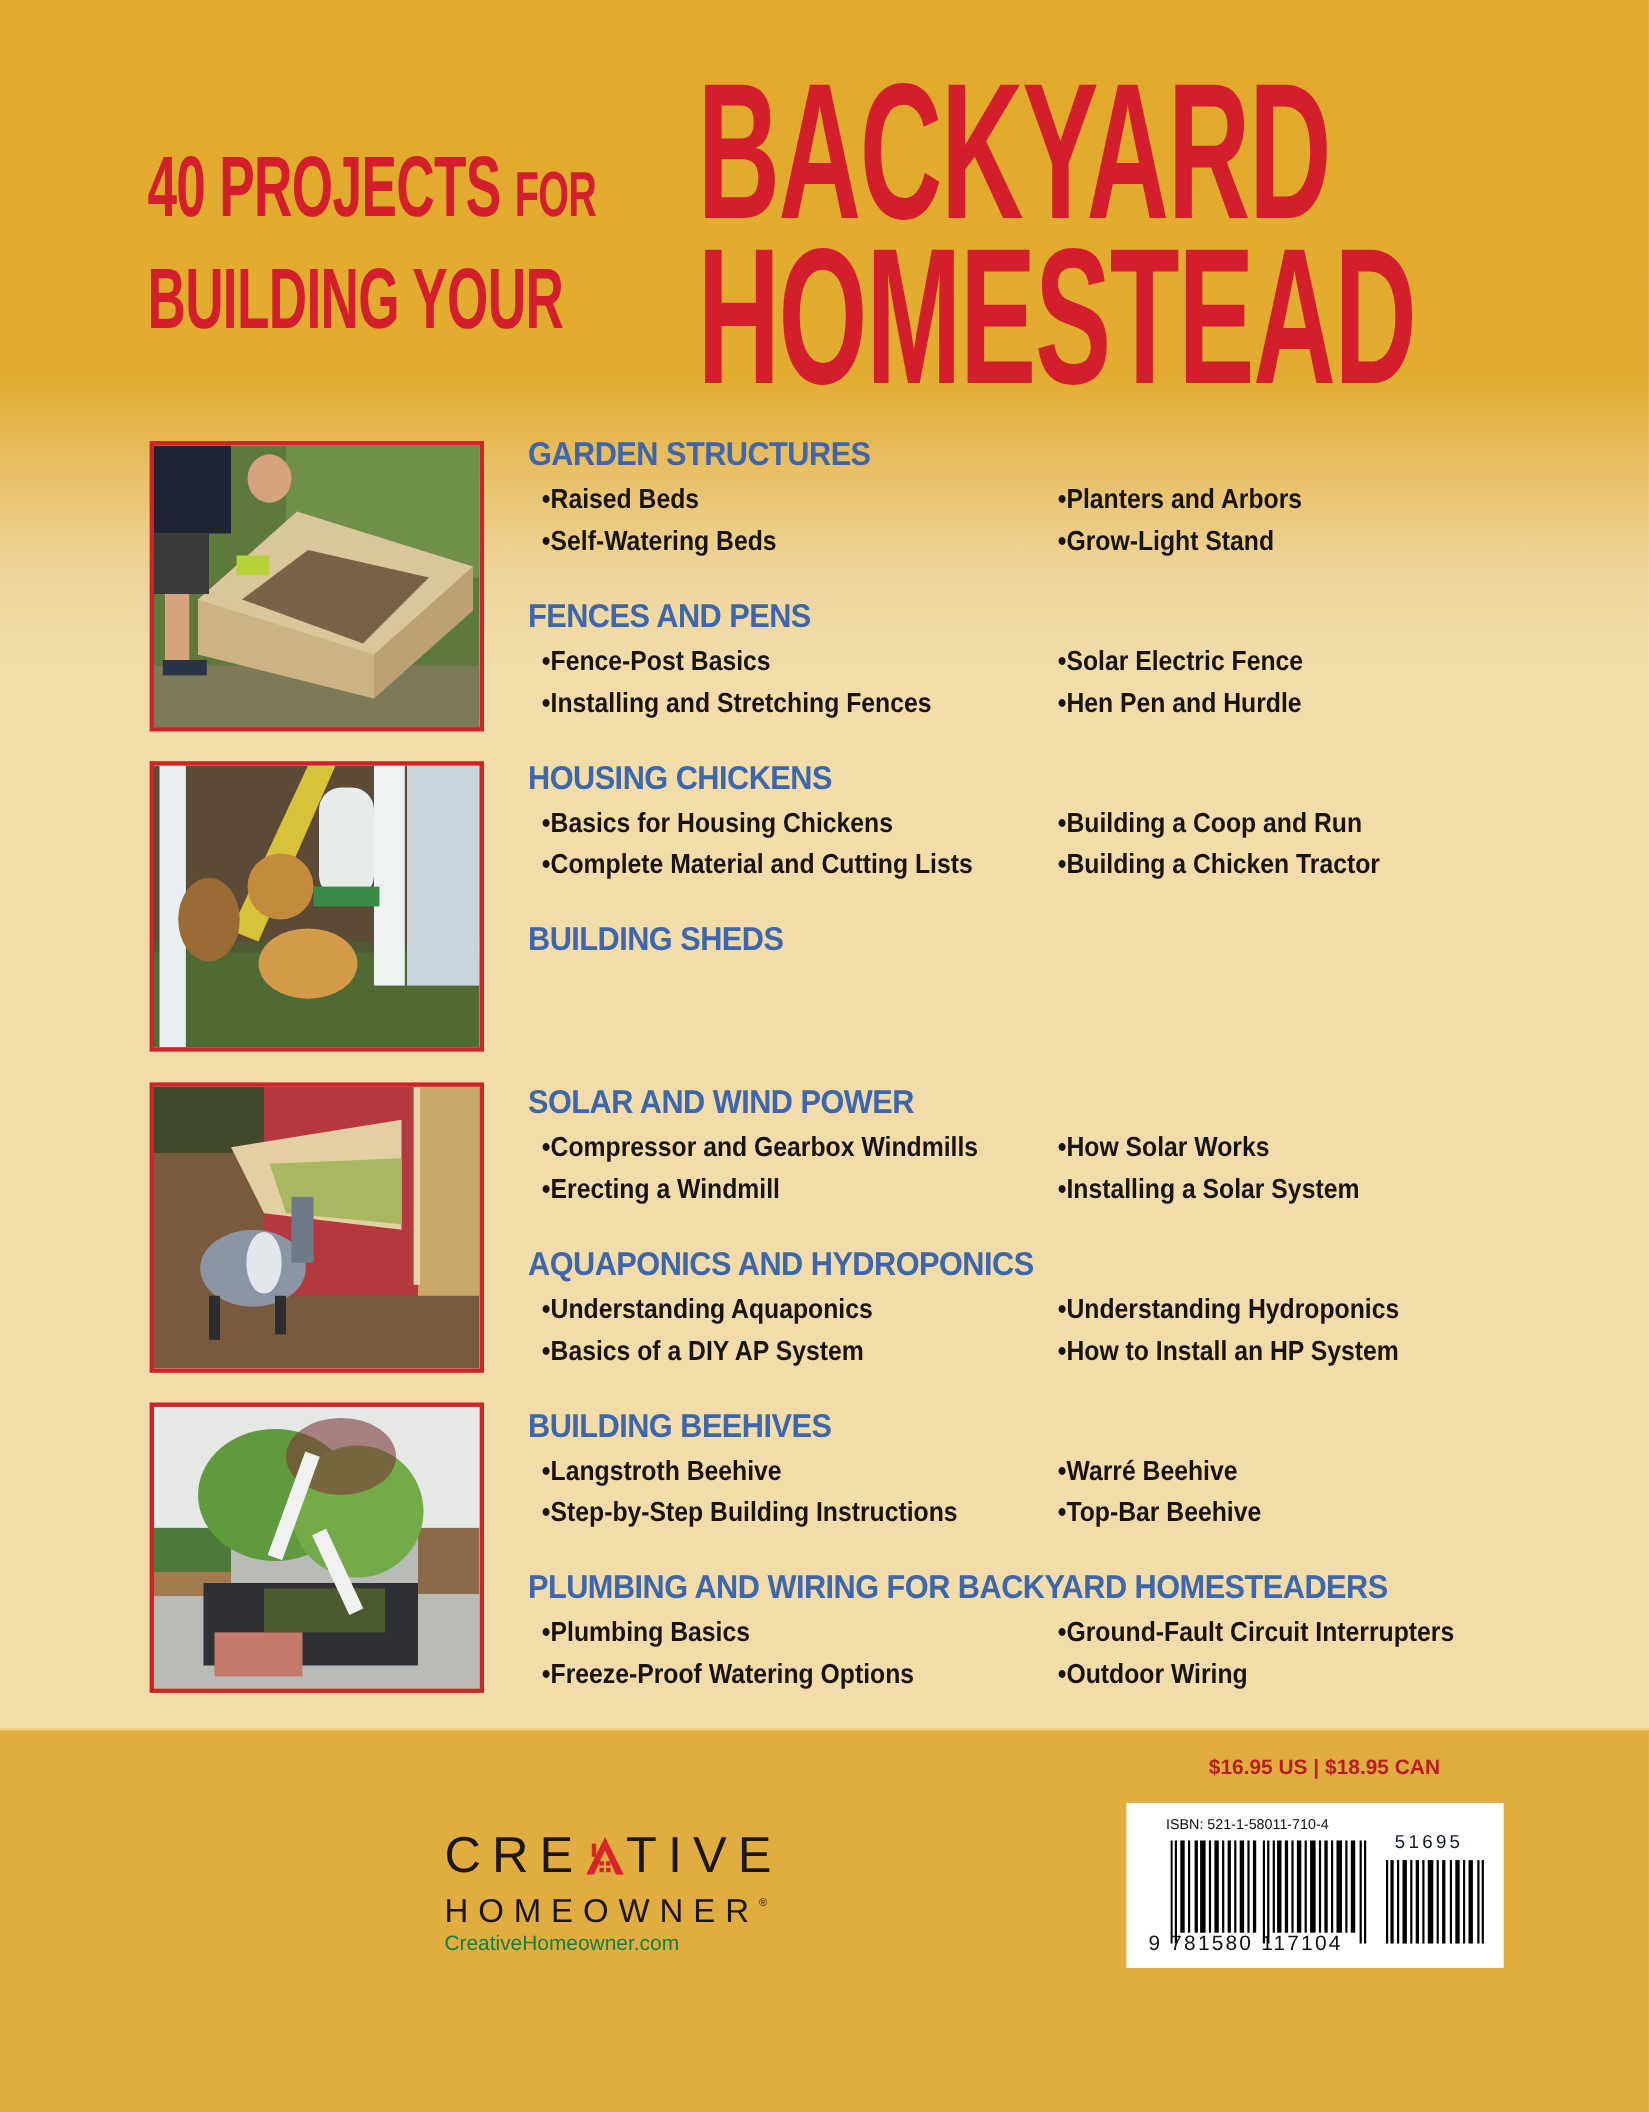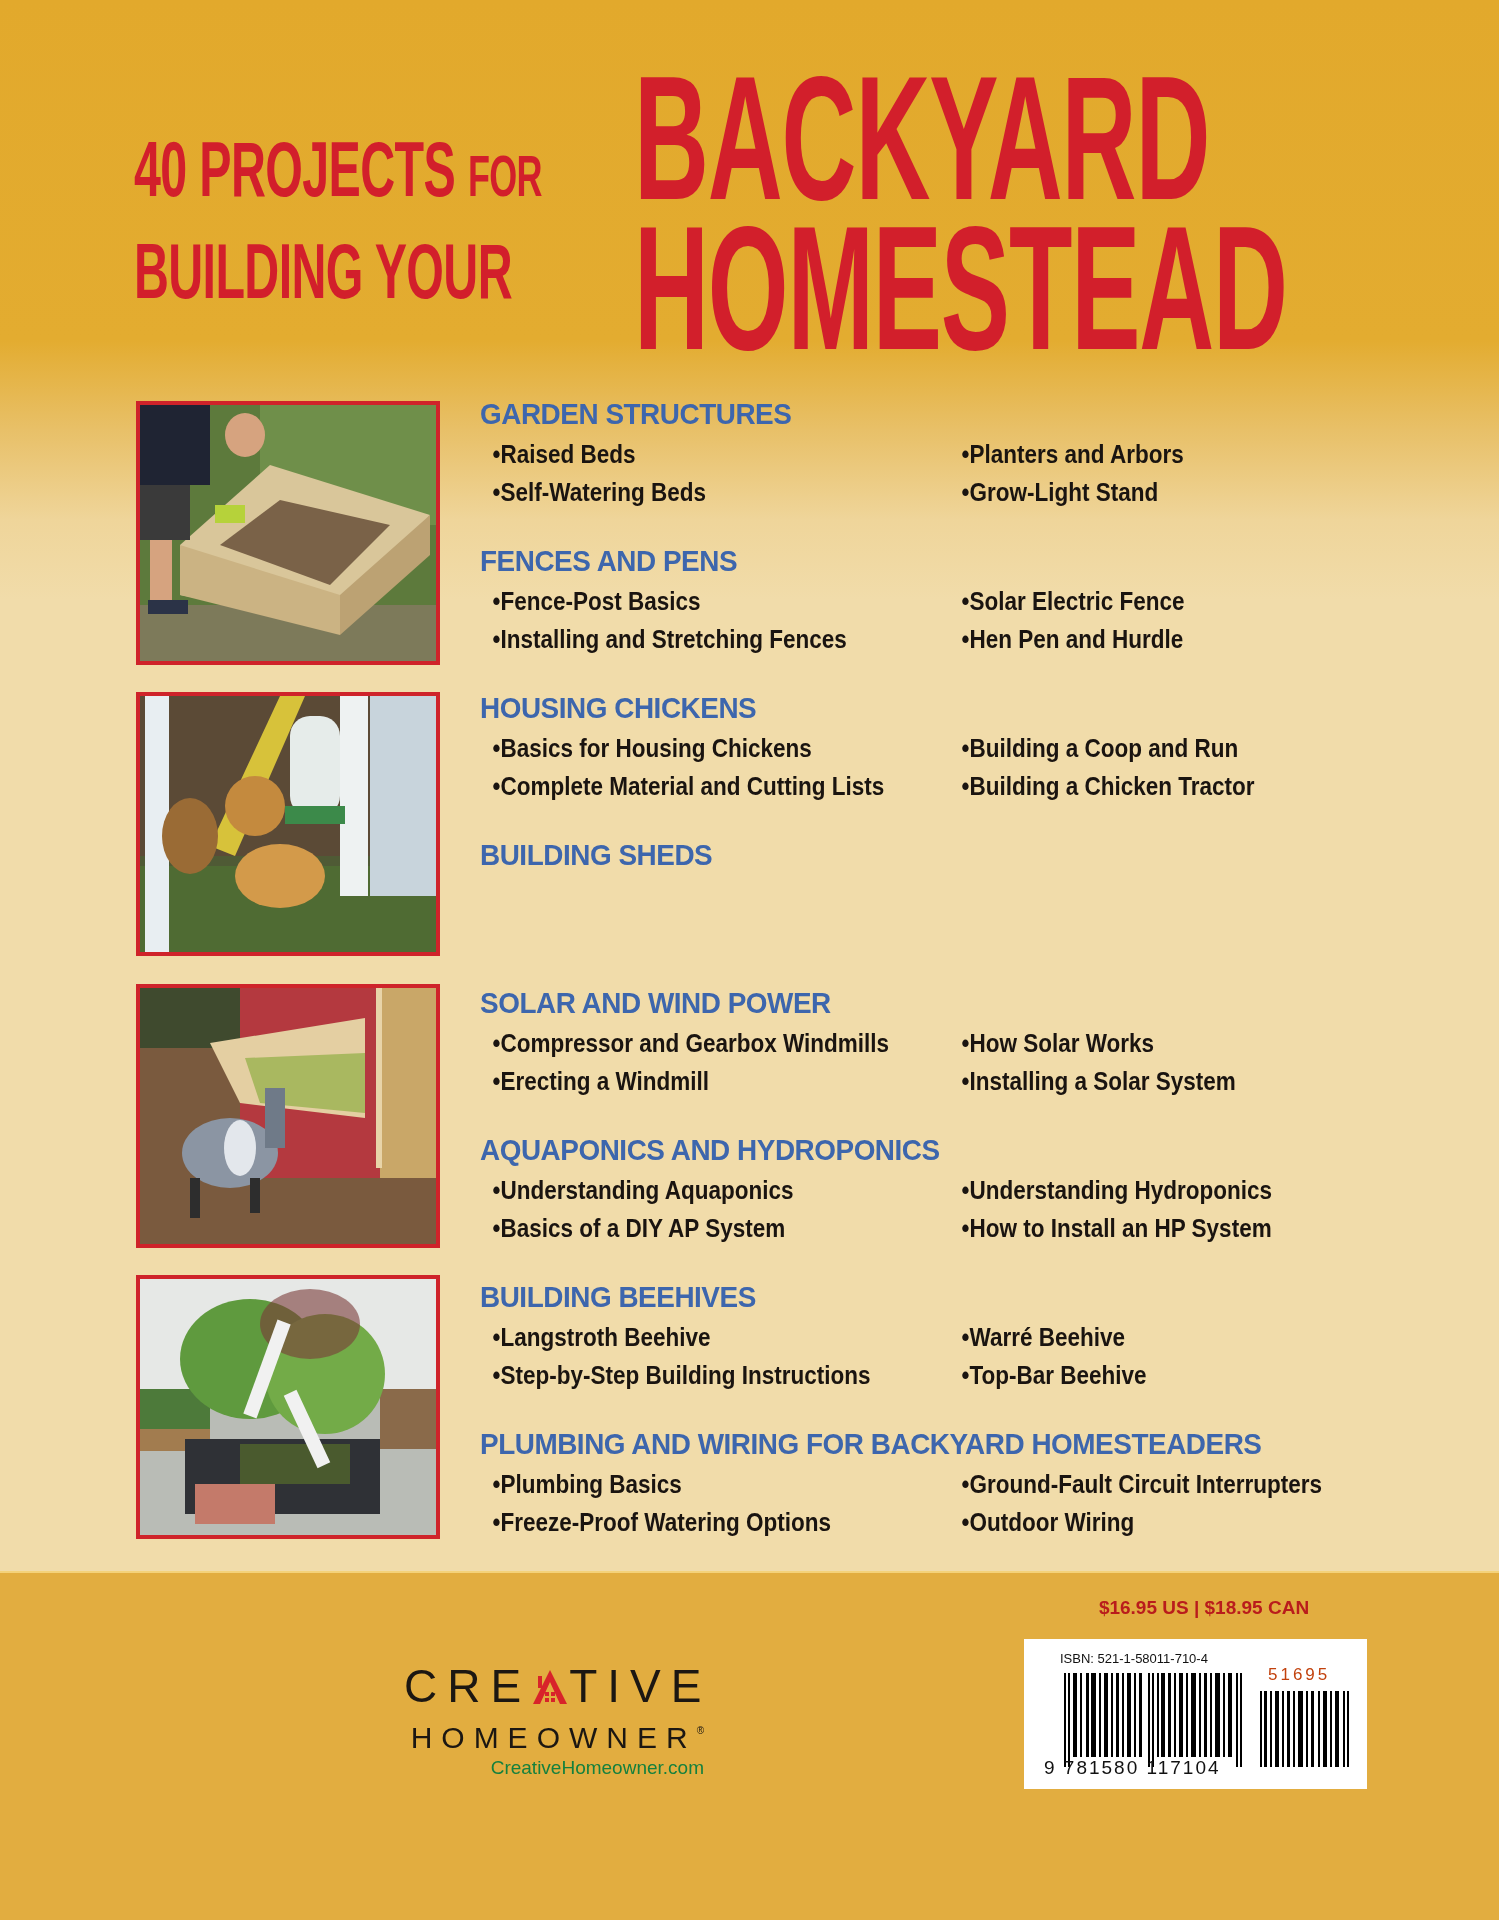--- a/index.html
+++ b/index.html
@@ -42,21 +42,21 @@
     color: #1a1410; font-weight: bold; font-size: 25px; line-height: 34px;
     white-space: nowrap; padding-left: 14px;
     transform-origin: left top; transform: scaleX(0.9);
   }
   .item::before { content: "\2022 "; }
   .footer {
     position: absolute; left: 0; top: 1571px; width: 1499px; height: 349px;
     background: #e2ad40;
     border-top: 2px solid #f4d27a;
   }
-  .logo { position: absolute; left: 404px; top: 1662px; width: 300px; text-align: right; }
+  .logo { position: absolute; left: 404px; top: 1662px; width: 300px; text-align: left; }
   .logo-creative {
     font-size: 46px; letter-spacing: 10px; color: #1c1712; line-height: 48px;
     font-family: "Liberation Sans", sans-serif; white-space: nowrap;
   }
   .logo-home-icon { display: inline-block; vertical-align: -4px; }
   .logo-homeowner {
     font-size: 30px; letter-spacing: 9px; color: #1c1712; line-height: 34px; white-space: nowrap;
   }
   .logo-homeowner sup { font-size: 10px; letter-spacing: 0; vertical-align: 14px; }
   .logo-url { font-size: 19px; font-weight: normal; color: #15803d; line-height: 26px; }
@@ -65,21 +65,21 @@
     font-weight: bold; font-size: 19px; color: #b91c1c; white-space: nowrap;
   }
   .barcode-box {
     position: absolute; left: 1024px; top: 1639px; width: 343px; height: 150px;
     background: #ffffff;
   }
   .isbn-label { position: absolute; left: 36px; top: 12px; font-size: 13px; color: #111; white-space: nowrap; }
   .bars-main { position: absolute; left: 40px; top: 34px; width: 180px; height: 94px; }
   .bars-supp { position: absolute; left: 236px; top: 52px; width: 90px; height: 76px; }
   .bar-digits { position: absolute; left: 20px; top: 118px; font-size: 19px; color: #111; white-space: nowrap; letter-spacing: 2px; }
-  .supp-digits { position: absolute; left: 244px; top: 26px; font-size: 17px; color: #c2410c; letter-spacing: 3px; white-space: nowrap; }
+  .supp-digits { position: absolute; left: 244px; top: 26px; font-size: 17px; color: #0f172a; letter-spacing: 3px; white-space: nowrap; }
 </style>
 </head>
 <body>
 
 <div class="title-small" style="top:130px;">
   <span>40 PROJECTS </span><span class="small-for">FOR</span>
 </div>
 <div class="title-small" style="top:232px;">BUILDING YOUR</div>
 <div class="title-big" style="top:50px;">BACKYARD</div>
 <div class="title-big" style="top:200px;">HOMESTEAD</div>

